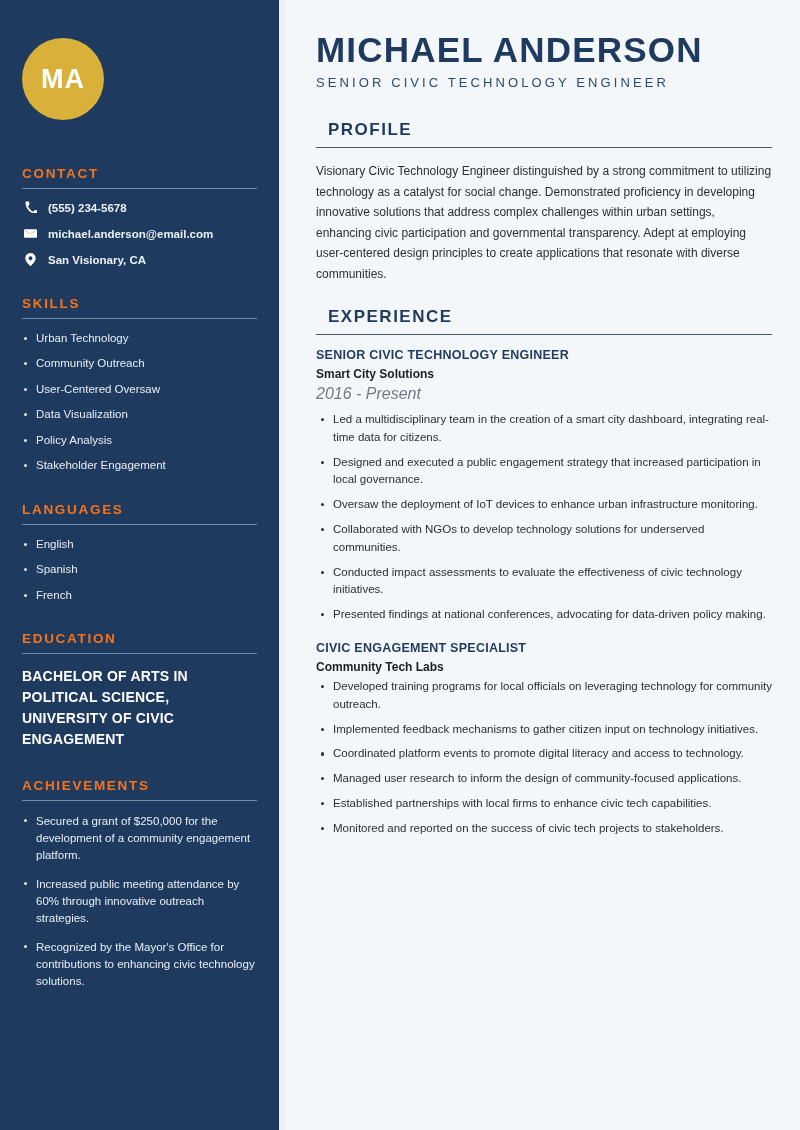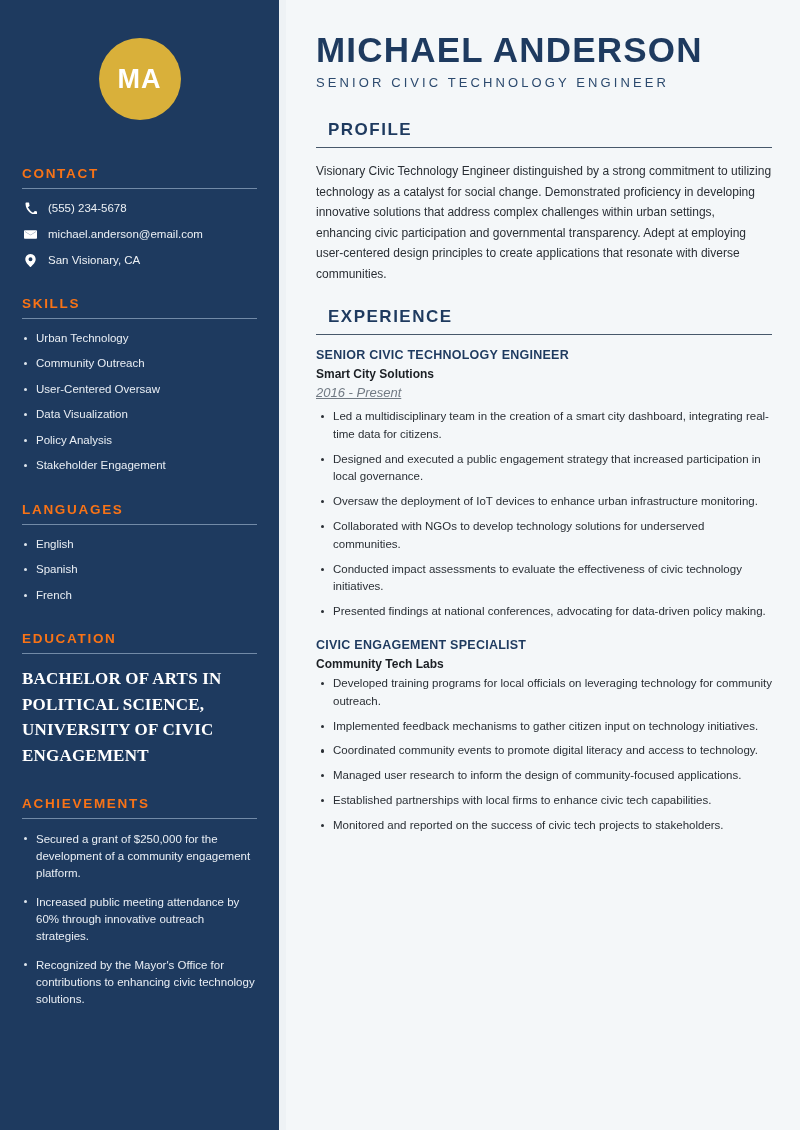--- a/index.html
+++ b/index.html
@@ -31,21 +31,21 @@
     color: #ffffff;
   }
   .gap-strip {
     width: 7px;
     flex: 0 0 7px;
     background: #eef2f5;
   }
 
   .avatar-wrap {
     display: flex;
-    justify-content: center;
+    justify-content: flex-start;
     padding-top: 38px;
     padding-bottom: 10px;
   }
   .avatar {
     width: 82px;
     height: 82px;
     border-radius: 50%;
     background: #d9b03a;
     color: #ffffff;
     display: flex;
@@ -72,22 +72,23 @@
   }
   .side-rule {
     height: 1px;
     background: #8fa6bf;
     opacity: 0.75;
     margin-bottom: 12px;
   }
 
   .contact-row {
     display: flex;
-    align-items: center;
+    align-items: flex-start;
     margin-bottom: 11px;
+    font-weight: bold;
   }
   .contact-icon {
     width: 17px;
     flex: 0 0 17px;
     display: flex;
     align-items: center;
     justify-content: center;
     margin-right: 9px;
   }
   .contact-icon svg {
@@ -122,27 +123,26 @@
     height: 3px;
     border-radius: 50%;
     background: #dfe6ee;
   }
   .side-list.achieve li {
     margin-bottom: 13px;
     line-height: 1.45;
   }
 
   .edu-entry {
-    font-size: 17px;
+    font-size: 14px;
     font-weight: bold;
     color: #ffffff;
     line-height: 1.5;
     text-transform: uppercase;
     letter-spacing: 0.2px;
-    font-family: Liberation Serif, serif;
   }
 
   
   .main {
     flex: 1 1 auto;
     background: #f4f7f9;
     box-sizing: border-box;
     padding: 32px 28px 0 30px;
   }
   .name {
@@ -195,25 +195,24 @@
     letter-spacing: 0.25px;
     margin: 0 0 5px 0;
   }
   .job-company {
     font-size: 12px;
     font-weight: bold;
     color: #1b1f24;
     margin: 0 0 4px 0;
   }
   .job-dates {
-    font-size: 13px;
+    font-size: 16px;
     font-style: italic;
     color: #717a84;
     margin: 0 0 8px 0;
-    text-decoration: underline;
   }
   .job-list {
     list-style: none;
     margin: 0;
     padding: 0;
   }
   .job-list li {
     position: relative;
     padding-left: 17px;
     font-size: 11.5px;
@@ -346,21 +345,21 @@
           <li>Presented findings at national conferences, advocating for data-driven policy making.</li>
         </ul>
       </div>
 
       <div class="job">
         <h3 class="job-title">CIVIC ENGAGEMENT SPECIALIST</h3>
         <div class="job-company">Community Tech Labs</div>
         <ul class="job-list">
           <li>Developed training programs for local officials on leveraging technology for community outreach.</li>
           <li>Implemented feedback mechanisms to gather citizen input on technology initiatives.</li>
-          <li>Coordinated community events to promote digital literacy and access to technology.</li>
+          <li>Coordinated platform events to promote digital literacy and access to technology.</li>
           <li>Managed user research to inform the design of community-focused applications.</li>
           <li>Established partnerships with local firms to enhance civic tech capabilities.</li>
           <li>Monitored and reported on the success of civic tech projects to stakeholders.</li>
         </ul>
       </div>
 
     </section>
 
   </main>
 

